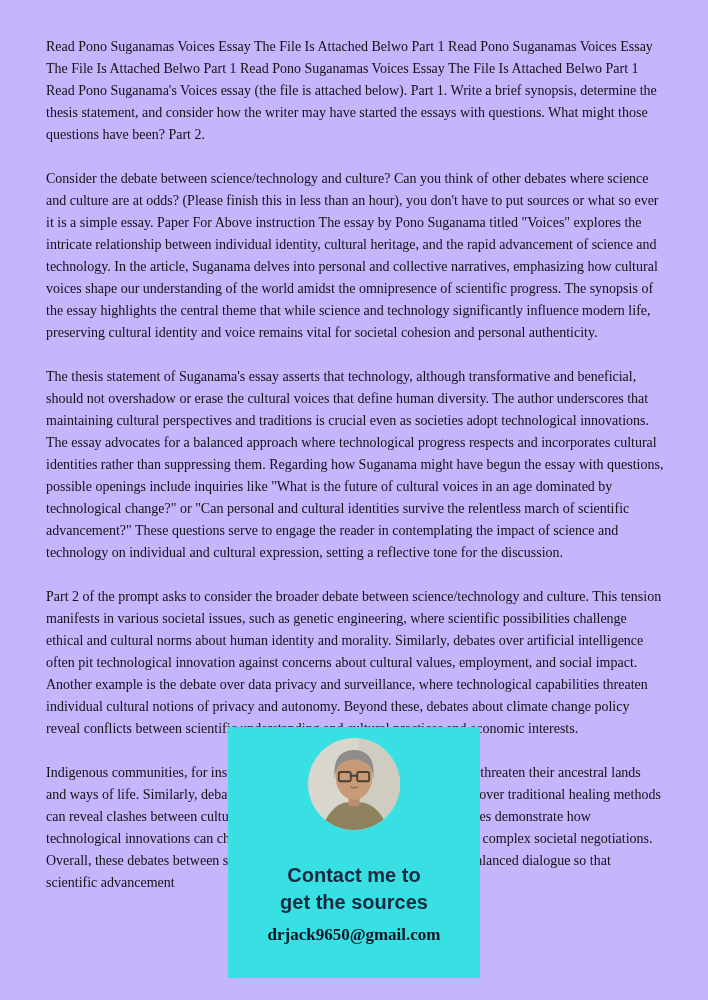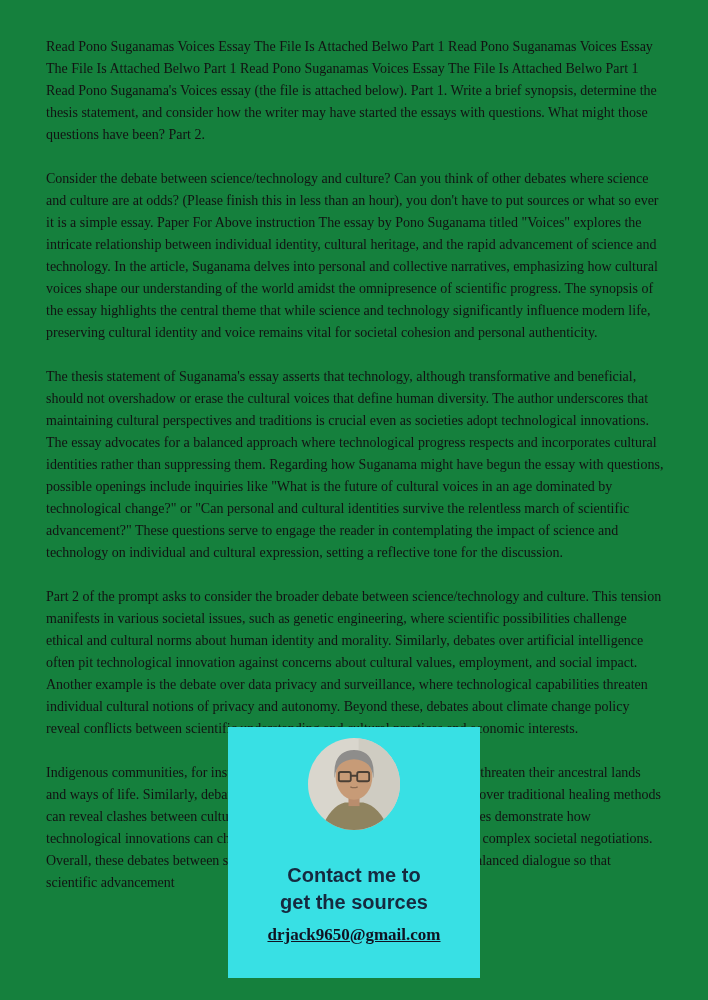--- a/index.html
+++ b/index.html
@@ -4,21 +4,21 @@
 <style>
   html, body {
     margin: 0;
     padding: 0;
     background: #ffffff;
   }
   .page {
     position: relative;
     width: 708px;
     height: 1000px;
-    background: #15803d;
+    background: #c4b5fd;
     overflow: hidden;
     font-family: "Liberation Serif", serif;
     color: #121212;
   }
   .doc {
     position: absolute;
     left: 46px;
     top: 36px;
     width: 618px;
     font-size: 14px;
@@ -61,21 +61,20 @@
     line-height: 27px;
     color: var(--overlay-text, #16293f);
   }
   .email {
     margin-top: 9px;
     text-align: center;
     font-family: "Liberation Serif", serif;
     font-weight: bold;
     font-size: 17px;
     color: var(--email-text, #101322);
-    text-decoration: underline;
   }
 </style>
 </head>
 <body>
 
 <div class="page">
 
   <div class="doc">
     <p>Read Pono Suganamas Voices Essay The File Is Attached Belwo Part 1 Read Pono Suganamas Voices Essay The File Is Attached Belwo Part 1 Read Pono Suganamas Voices Essay The File Is Attached Belwo Part 1 Read Pono Suganama's Voices essay (the file is attached below). Part 1. Write a brief synopsis, determine the thesis statement, and consider how the writer may have started the essays with questions. What might those questions have been? Part 2.</p>
     <p>Consider the debate between science/technology and culture? Can you think of other debates where science and culture are at odds? (Please finish this in less than an hour), you don't have to put sources or what so ever it is a simple essay. Paper For Above instruction The essay by Pono Suganama titled "Voices" explores the intricate relationship between individual identity, cultural heritage, and the rapid advancement of science and technology. In the article, Suganama delves into personal and collective narratives, emphasizing how cultural voices shape our understanding of the world amidst the omnipresence of scientific progress. The synopsis of the essay highlights the central theme that while science and technology significantly influence modern life, preserving cultural identity and voice remains vital for societal cohesion and personal authenticity.</p>

